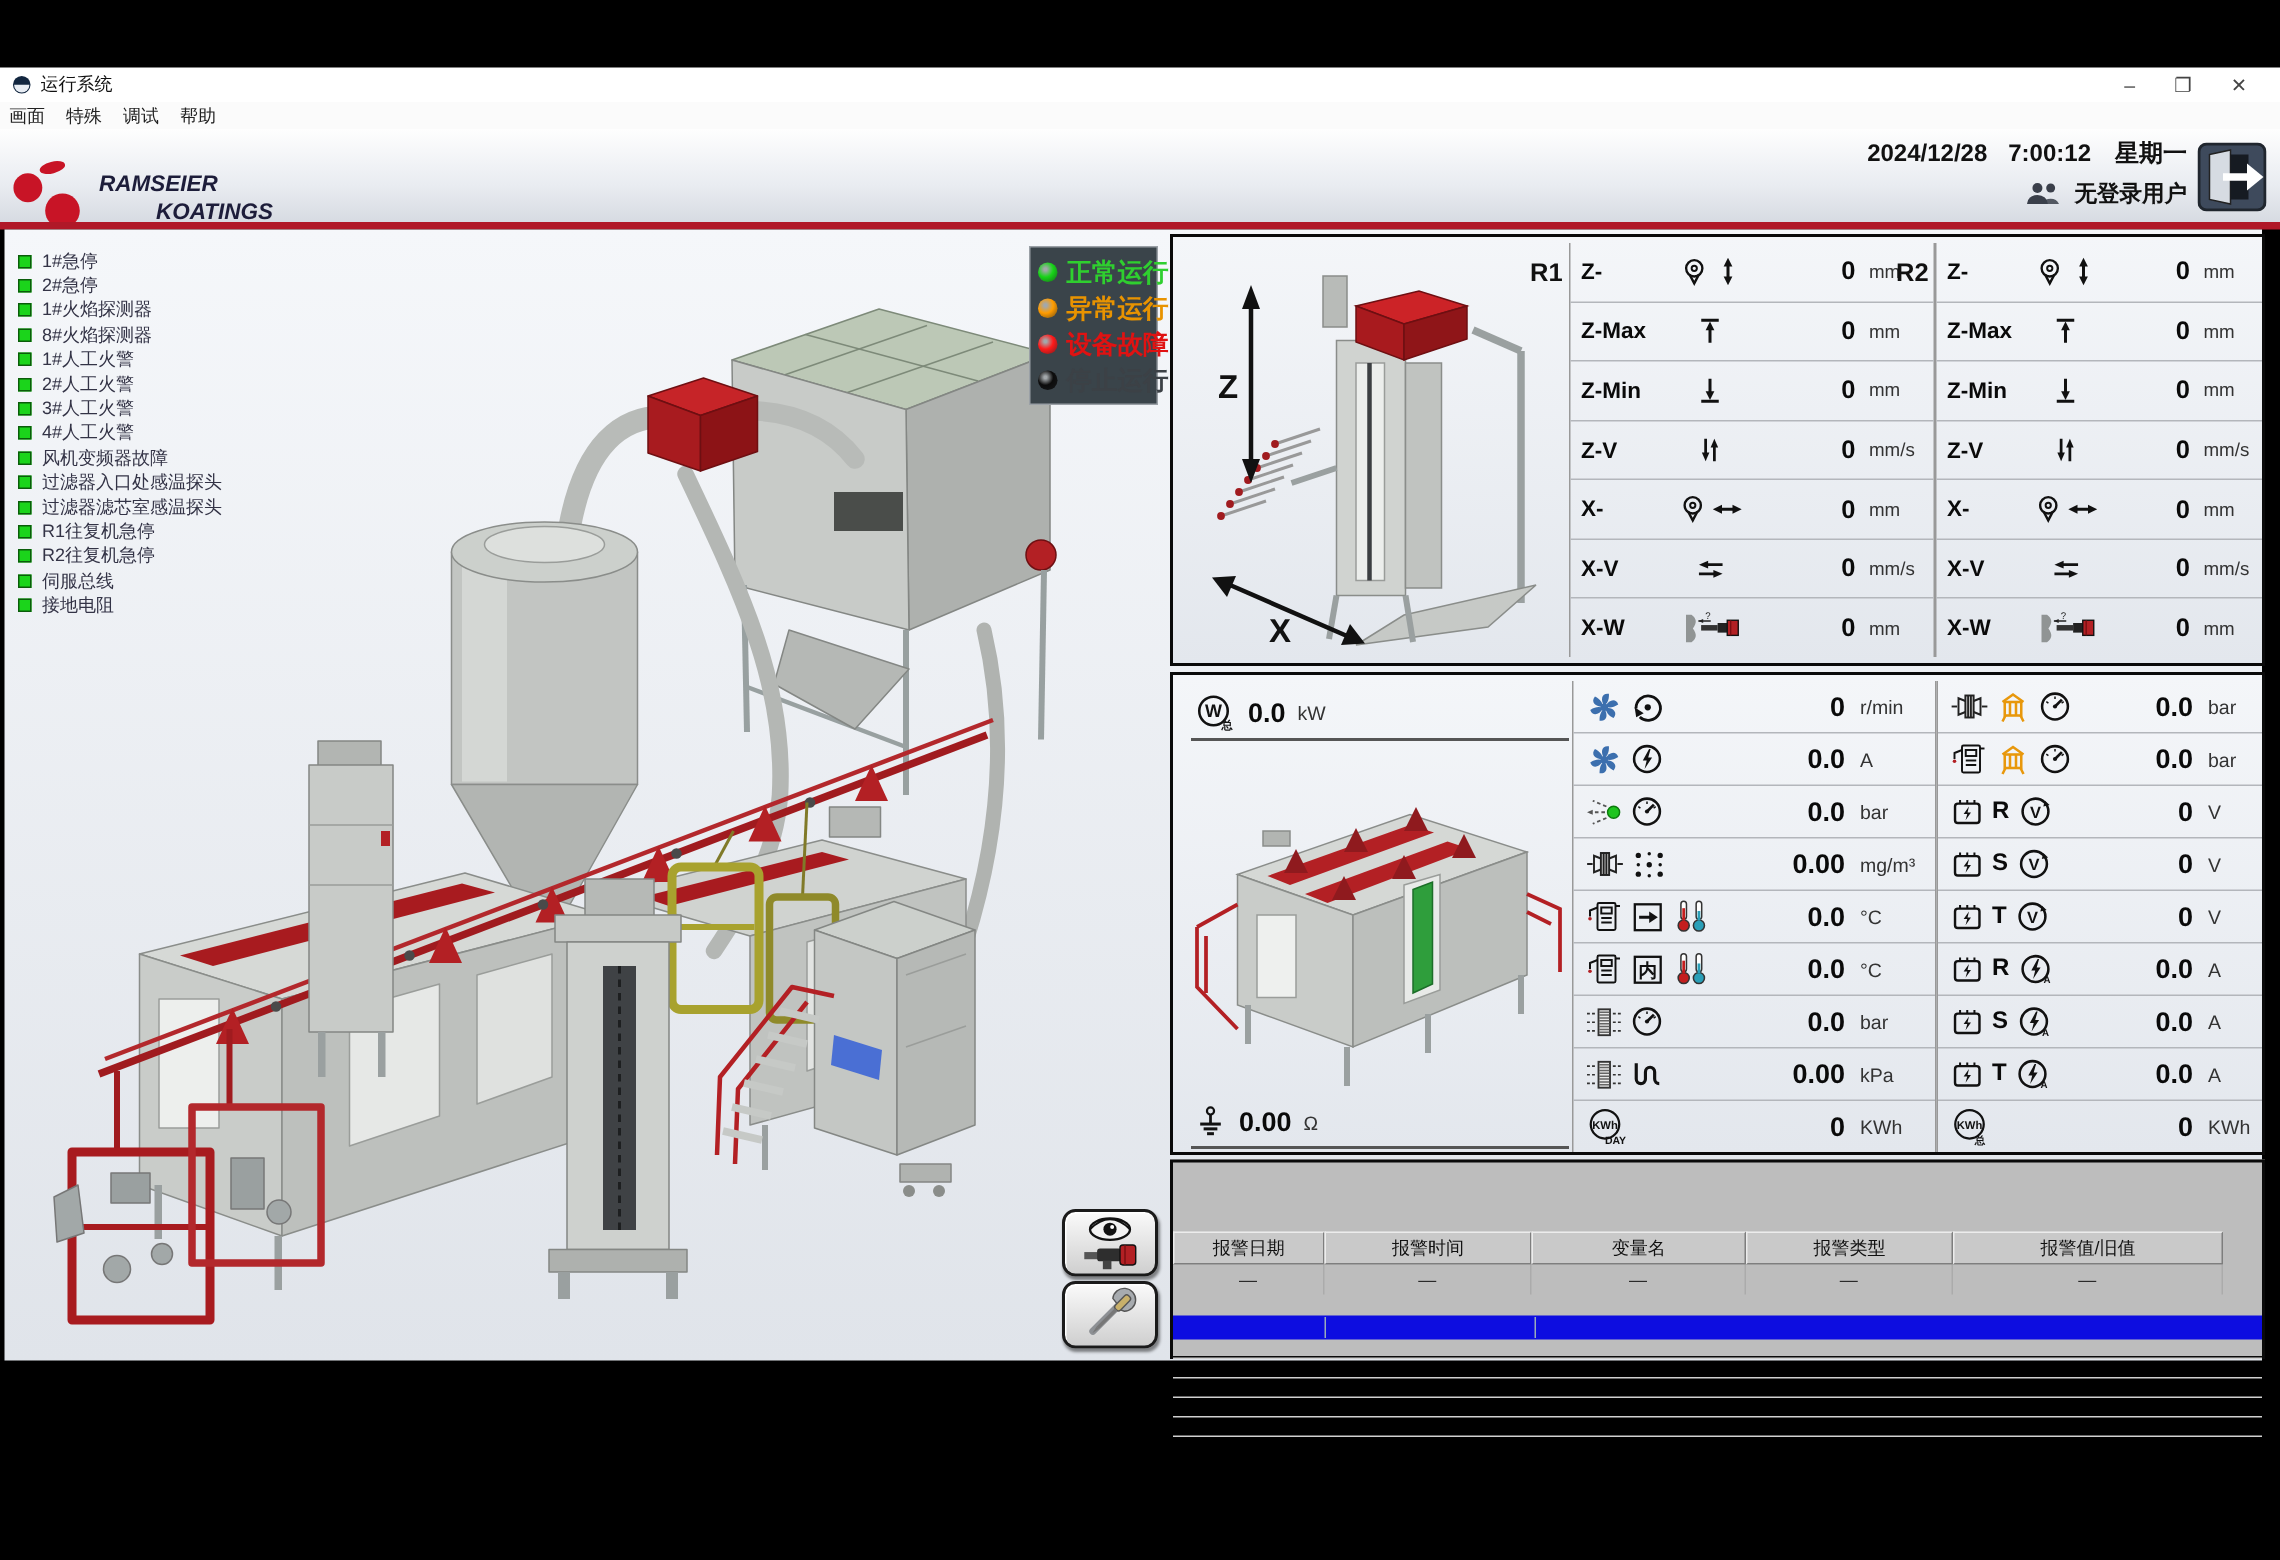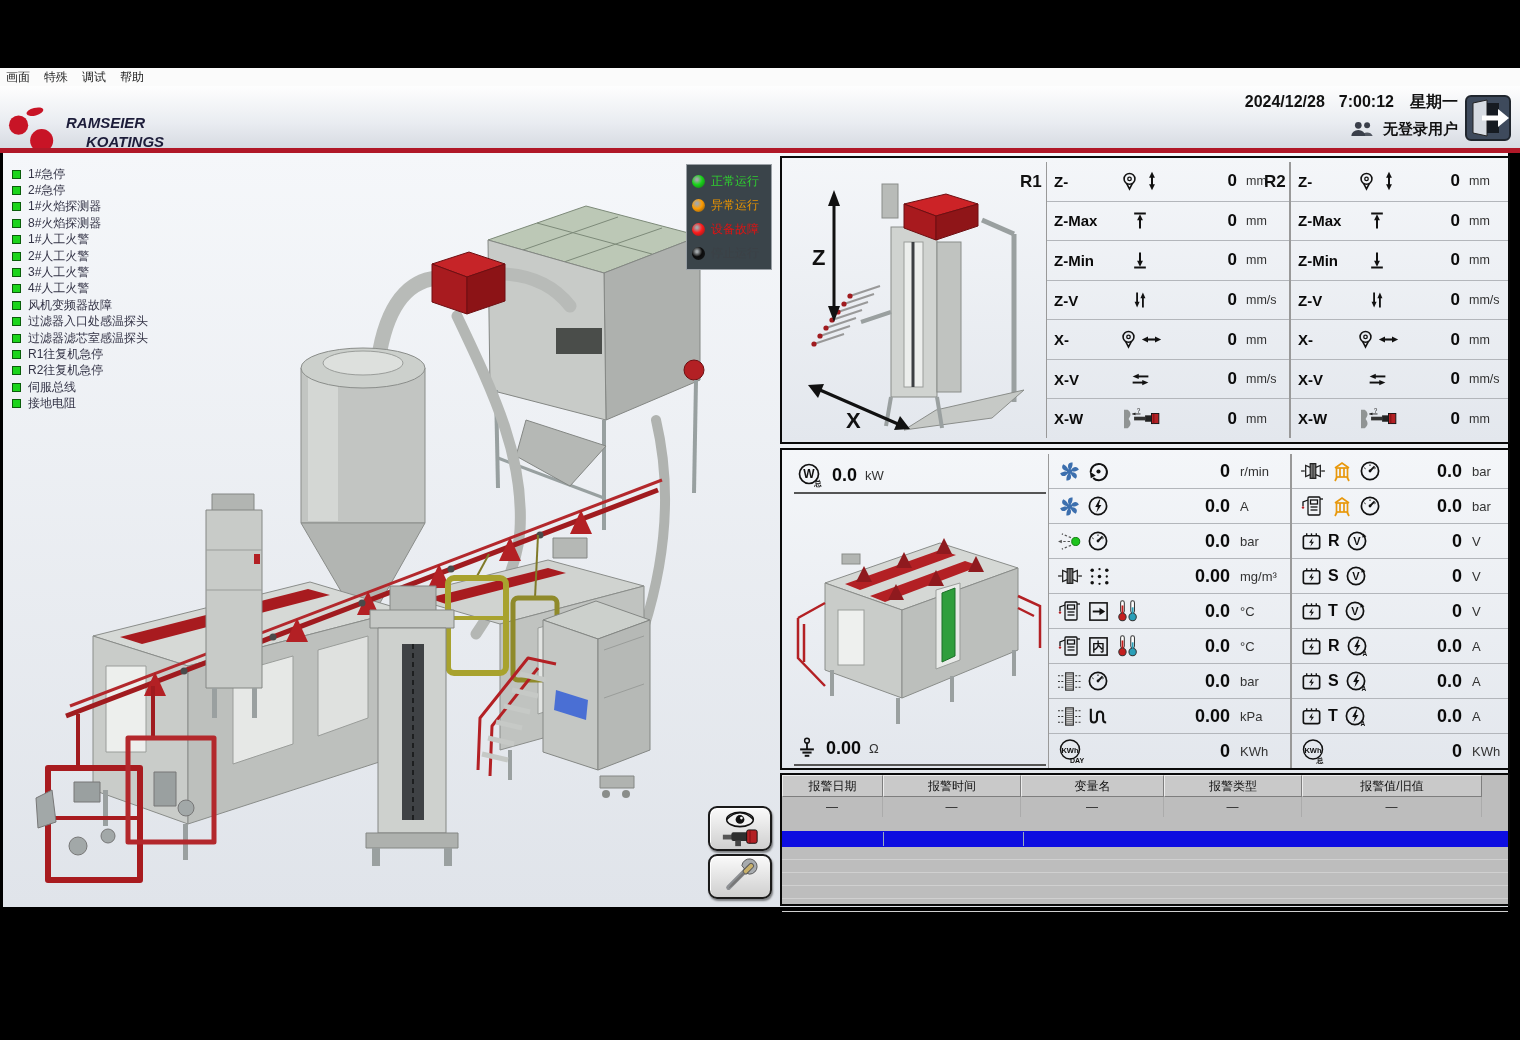--- a/index.html
+++ b/index.html
@@ -17,21 +17,21 @@
              display:flex; align-items:center; gap:14px; padding:0 6px; }
   .menubar span { font-size:12px; color:#222; }
 
   
   .header { position:absolute; left:0; top:86px; width:1520px; height:62px;
             background:linear-gradient(#fefefe,#e9ecf1 60%,#d7dbe2); }
   .redline { position:absolute; left:0; top:148px; width:1520px; height:5px; background:#b01828; }
   .brand { position:absolute; left:6px; top:18px; display:flex; align-items:flex-start; }
   .brand-text { margin-left:6px; margin-top:10px; font-style:italic; font-weight:bold;
                 font-size:15px; color:#1d1d3a; line-height:1.25; }
-  .brand-text .k { margin-left:20px;font-style:italic; }
+  .brand-text .k { margin-left:38px;font-style:italic; }
   .header-right { position:absolute; right:62px; top:6px; text-align:right; }
   .datetime { font-size:16px; font-weight:bold; color:#111; }
   .datetime .t { margin-left:14px; }
   .datetime .weekday { margin-left:16px; }
   .userline { margin-top:7px; display:flex; justify-content:flex-end; align-items:center; gap:8px;
               font-size:15px; font-weight:bold; color:#111; }
   .exit-btn { position:absolute; right:8px; top:9px; width:48px; height:48px; padding:0; border:none;
               background:transparent; cursor:pointer; }
 
   
@@ -43,21 +43,21 @@
   .status-list { position:absolute; left:12px; top:166px; list-style:none; }
   .sitem { display:flex; align-items:center; height:16.4px; }
   .sitem .sq { width:9px; height:9px; border:1px solid #0a5c0a; margin-right:7px; flex:0 0 auto; }
   .sitem .slabel { font-size:12px; color:#333346; }
 
   
   .legend { position:absolute; left:686px; top:164px; width:86px; height:106px;
             background:#3a444a; border:1px solid #9aa0a6; padding:4px 5px; }
   .litem { display:flex; align-items:center; height:24px; }
   .litem .led { width:13px; height:13px; border-radius:50%; margin-right:6px; flex:0 0 auto; }
-  .litem .llabel { font-size:12px; font-weight:normal; white-space:nowrap; }
+  .litem .llabel { font-size:17px; font-weight:bold; white-space:nowrap; }
 
   
   .panel { position:absolute; background:linear-gradient(#f4f6f9,#e3e7ed); border:2px solid #0a0a0a; }
   .panel-recip { left:780px; top:156px; width:730px; height:288px; }
   .panel-power { left:780px; top:448px; width:730px; height:322px; }
 
   .rlab { position:absolute; font-size:17px; font-weight:bold; color:#111; }
   .rtable { position:absolute; top:4px; height:276px; display:flex; flex-direction:column;
             border-left:1px solid #999; }
   .rtable.t1 { border-right:1px solid #999; }
@@ -88,21 +88,21 @@
   .pline .value { font-size:18px; font-weight:bold; color:#0a0a0a; }
   .pline .unit { font-size:13px; color:#333; }
   #power-total { left:12px; top:10px; }
   #ground-line { left:12px; top:284px; }
   .booth-svg { position:absolute; left:8px; top:48px; }
   .recip-svg { position:absolute; left:4px; top:4px; }
 
   
   .alarm { position:absolute; left:780px; top:773px; width:730px; height:133px;
            background:#bdbdbd; border:2px solid #0a0a0a; }
-  .ahead { display:flex; height:22px; }
+  .ahead { display:flex; height:22px;margin-top:46px; }
   .ahcell { background:#c9c9c9; border:1px solid #7e7e7e; border-top-color:#ececec;
             border-left-color:#ececec; font-size:12px; color:#111; display:flex;
             align-items:center; justify-content:center; }
   .afrow { display:flex; height:20px; }
   .afcell { display:flex; align-items:center; justify-content:center; font-size:12px;
             color:#2a2a2a; border-right:1px solid #ababab; }
   .arow { height:13px; border-bottom:1px solid #d0d0d0; }
   .arow.spacer { height:14px; border-bottom:none; }
   .arow.selected { height:16px; position:relative; border-bottom:none; }
   .arow.selected .vline { position:absolute; top:1px; bottom:1px; width:1px; background:#9ab; }
@@ -113,20 +113,34 @@
               border-radius:9px; box-shadow:inset 1px 1px 0 #fff, 1px 2px 2px rgba(0,0,0,.45);
               display:flex; align-items:center; justify-content:center; cursor:pointer; }
   #btn-view { top:806px; }
   #btn-tools { top:854px; }
 </style>
 </head>
 <body>
 
 <div class="screen">
 
+  <div class="titlebar">
+    <span class="ic">
+      <svg viewBox="0 0 14 14" width="13" height="13">
+          <circle cx="7" cy="7" r="6.3" fill="#12263f"></circle>
+          <path d="M1.5 7 a5.5 5.5 0 0 0 11 0 Z" fill="#e8edf4"></path>
+        </svg>
+    </span>
+    <span class="title">运行系统</span>
+    <div class="wincontrols">
+      <span>–</span>
+      <span>❐</span>
+      <span>✕</span>
+    </div>
+  </div>
 
   <div class="menubar" id="menubar">
       <span>画面</span>
       <span>特殊</span>
       <span>调试</span>
       <span>帮助</span>
     </div>
 
   <div class="header">
     <div class="brand">

